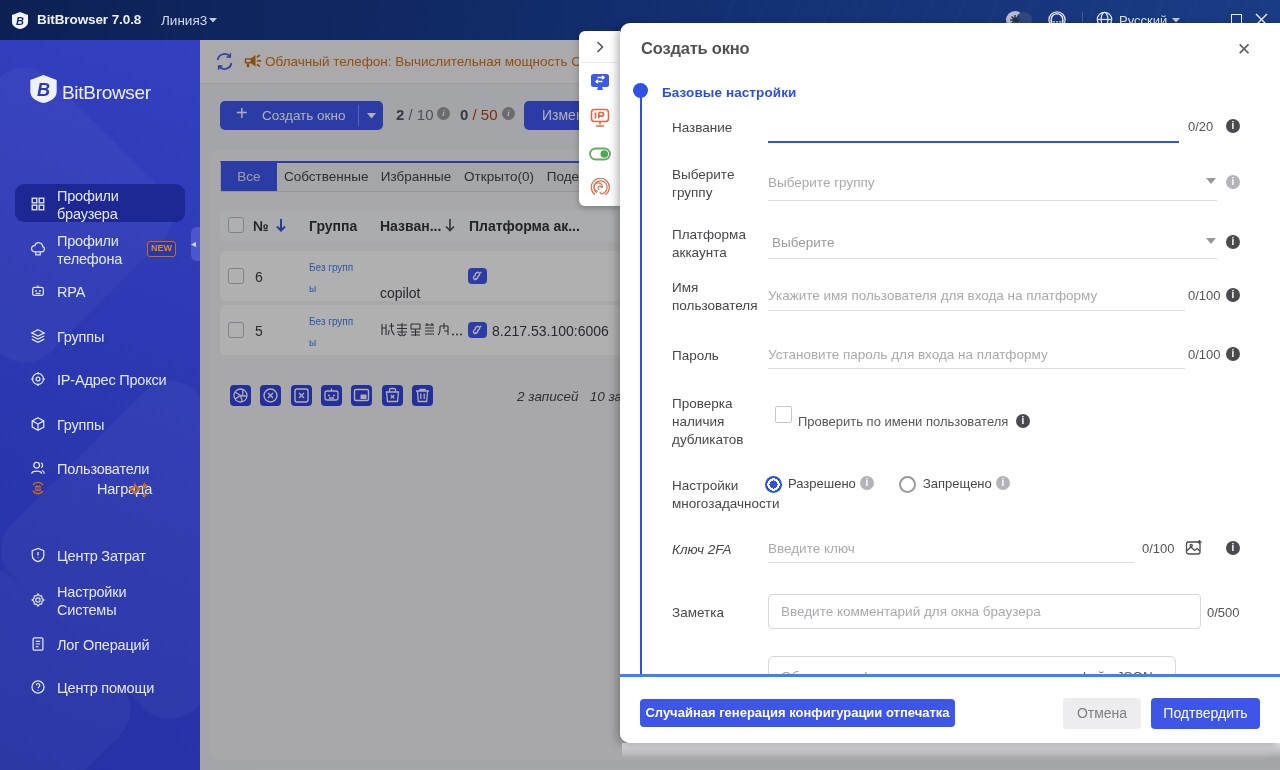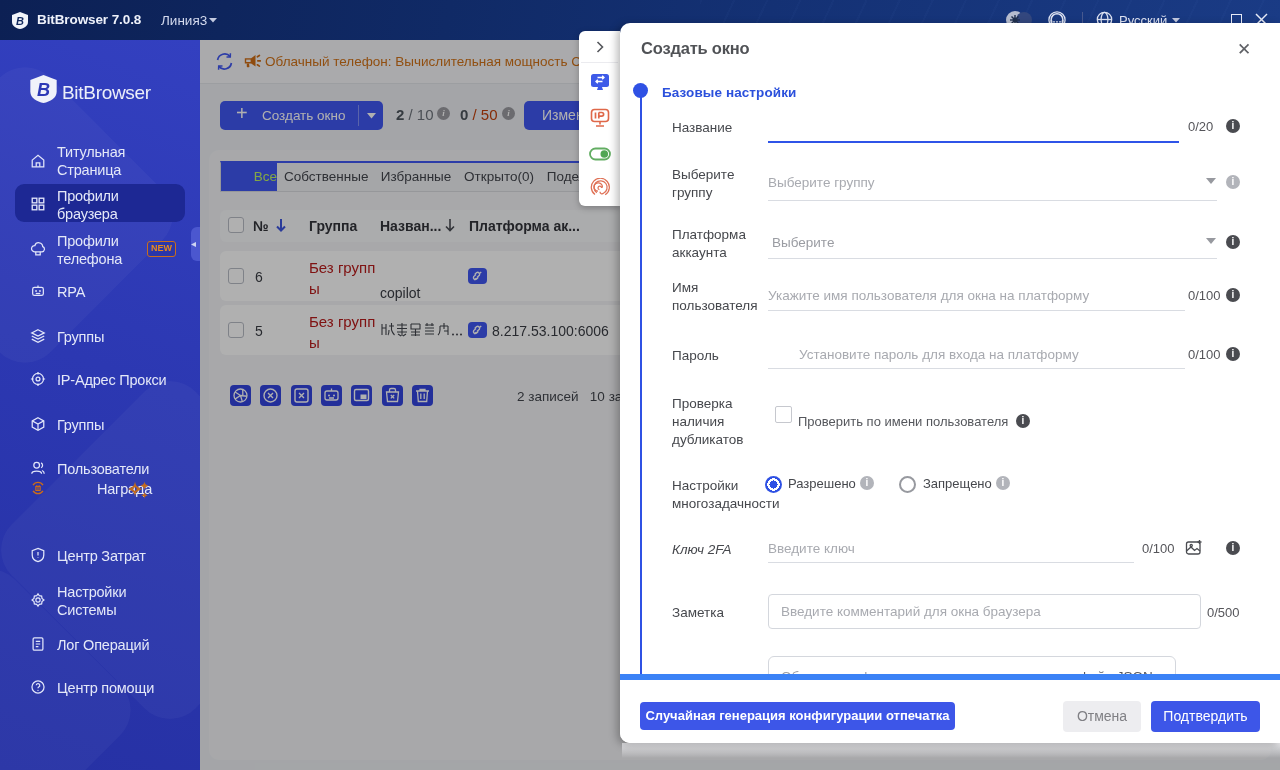--- a/index.html
+++ b/index.html
@@ -32,31 +32,31 @@
   .btn-blue { background:#4157f2; color:#fff; border-radius:5px; font-size:14px; }
   #btn-create { position:absolute; left:20px; top:61px; width:163px; height:29px; }
   #btn-create .div { position:absolute; left:138px; top:4px; width:1px; height:21px; background:rgba(255,255,255,0.35); }
   #btn-edit { position:absolute; left:324px; top:61px; width:130px; height:29px; line-height:29px; text-align:left; padding-left:18px;}
   .cnt { position:absolute; top:66px; font-size:15px; font-weight:bold; color:#4e565e; }
   .info { display:inline-block; width:13px; height:13px; border-radius:50%; background:#9b9ba1; color:#fff; font-size:9px; font-weight:bold; font-style:italic; text-align:center; line-height:13px; font-family:"Liberation Serif",serif; }
 
   #card { position:absolute; left:9px; top:110px; width:1062px; height:610px; background:#f3f4f7; border-radius:10px; }
   #tabs { position:absolute; left:11px; top:11px; width:1040px; height:31px; background:#f0f1f4; border:1px solid #d9dbe0; border-top:2px solid #4157f2; box-sizing:border-box; }
   .tab { position:absolute; top:0; height:28px; line-height:28px; font-size:13.5px; color:#43464d; text-align:center; }
-  #tab-all { left:0; width:56px; background:#4157f2; color:#bef264;text-align:right; }
+  #tab-all { left:0; width:56px; background:#4157f2; color:#e5e5e5; }
   #thead { position:absolute; left:11px; top:60px; width:1040px; height:32px; background:#f8f9fb; border-radius:6px; font-weight:bold; font-size:14px; color:#33353b; }
   .row { position:absolute; left:11px; width:1040px; height:50px; background:#fff; border-radius:6px; font-size:14px; color:#3a3d44;}
   #row6 { top:101px; }
   #row5 { top:155px; }
   .cb { position:absolute; left:8px; width:16px; height:16px; border:1.5px solid #b9bdc6; border-radius:3px; background:#fff; }
   .chip { position:absolute; left:248px; width:19px; height:16px; background:#4157f2; border-radius:4px; }
-  .gray2 { position:absolute; left:89px; color:#b91c1c; font-size:15px; line-height:21px; }
+  .gray2 { position:absolute; left:89px; color:#3b82f6; font-size:10px; line-height:21px; }
   .aicon { position:absolute; top:235px; width:21px; height:21px; background:#3344e0; border-radius:4px; }
   .aicon .ai { position:absolute; left:0; top:0; width:21px; height:21px; }
-  #recinfo { position:absolute; top:239px; left:308px; font-size:13.5px; color:#43464d; }
+  #recinfo { position:absolute; top:239px; left:308px; font-size:13.5px; color:#43464d;font-style:italic; }
   #mask { position:absolute; left:0; top:0; width:1080px; height:730px; background:rgba(0,0,0,0.31); }
 
   
   #strip { position:absolute; left:579px; top:31px; width:41px; height:175px; background:#fff; border-radius:6px 0 0 6px; box-shadow:0 2px 6px rgba(0,0,0,0.25); }
   #strip .sep { position:absolute; left:2px; top:31px; width:37px; height:1px; background:#ebebef; }
   .sico { position:absolute; left:50%; transform:translateX(-50%); }
 
   
   #drawer { position:absolute; left:620px; top:23px; width:660px; height:720px; background:#fff; border-radius:10px 0 0 10px; box-shadow:-3px 2px 8px rgba(0,0,0,0.28); }
   #d-title { position:absolute; left:21px; top:16px; font-size:16.5px; font-weight:bold; color:#505256; letter-spacing:-0.2px; }
@@ -64,21 +64,21 @@
   #d-bullet { position:absolute; left:13px; top:60px; width:15px; height:15px; border-radius:50%; background:#2f51e4; }
   #d-line { position:absolute; left:19.5px; top:74px; width:2px; height:577px; background:#2f51e4; }
   #d-sect { position:absolute; left:42px; top:62px; font-size:13.5px; font-weight:bold; color:#2b50dc; letter-spacing:0.1px; }
   .lbl { position:absolute; left:52px; font-size:13.5px; color:#46484d; line-height:18px; }
   .ph { position:absolute; left:148px; font-size:13.5px; color:#a8aab0; }
   .uline { position:absolute; left:148px; height:1px; background:#d9dce2; }
   .dcnt { position:absolute; font-size:13px; color:#55555a; }
   .dinfo { position:absolute; left:606px; width:14px; height:14px; border-radius:50%; background:#4a4b50; color:#fff; font-size:10px; font-weight:bold; text-align:center; line-height:14px; font-family:"Liberation Sans",sans-serif;}
   .dinfo.lt { background:#b2b4ba; }
   .caret { position:absolute; width:0; height:0; border-left:5px solid transparent; border-right:5px solid transparent; border-top:6px solid #97999f; }
-  #d-footer { position:absolute; left:0; top:651px; width:660px; height:69px; background:#fff; border-top:6px solid #3b82f6; border-radius:0 0 0 10px; }
+  #d-footer { position:absolute; left:0; top:651px; width:660px; height:69px; background:#fff; border-top:3px solid #3b82f6; border-radius:0 0 0 10px; }
   .fbtn { position:absolute; border-radius:4px; text-align:center; }
 </style>
 </head>
 <body>
 
 <div id="titlebar">
   <div class="abs" style="left:700px;top:0;width:580px;height:40px;background:repeating-linear-gradient(115deg,rgba(110,150,230,0.03) 0 2px,transparent 2px 30px);"></div>
   <svg class="abs" style="left:12px;top:12px" width="16" height="17" viewBox="0 0 16 17">
       <path d="M8 0 L16 3 V10 C16 14 12 16.2 8 17 C4 16.2 0 14 0 10 V3 Z" fill="#f2f4fa"></path>
       <text x="8" y="12.5" font-size="11" font-weight="bold" font-style="italic" fill="#12295e" text-anchor="middle" font-family="Liberation Sans">B</text>
@@ -131,27 +131,20 @@
   <div class="sb-shape" style="left:-120px;top:560px;width:220px;height:220px;"></div>
   <svg class="abs" style="left:30px;top:35px" width="27" height="28" viewBox="0 0 16 17">
       <path d="M8 0 L16 3 V10 C16 14 12 16.2 8 17 C4 16.2 0 14 0 10 V3 Z" fill="#f0f2fa"></path>
       <text x="8" y="12.5" font-size="11" font-weight="bold" font-style="italic" fill="#2d39b6" text-anchor="middle" font-family="Liberation Sans">B</text>
     </svg>
   <div id="sb-logo-txt">BitBrowser</div>
   <div id="mi-active"></div>
   <div id="collapse">◂</div>
   <div id="newbadge">NEW</div>
 
-  <div class="mi" style="top:103px;height:36px;">
-    <svg class="ic" style="top:10px;" viewBox="0 0 18 18" fill="none" stroke="#e2e6fa" stroke-width="1.4">
-        <path d="M2.5 8 L9 2.5 L15.5 8 V15.5 H2.5 Z"></path>
-        <path d="M7 15.5 V11 H11 V15.5"></path>
-      </svg>
-    <div class="tx" style="top:0;">Титульная<br>Страница</div>
-  </div>
   <div class="mi" style="top:147px;height:36px;">
     <svg class="ic" style="top:9px;" viewBox="0 0 18 18" fill="none" stroke="#e2e6fa" stroke-width="1.5">
         <rect x="2.5" y="2.5" width="5.2" height="5.2"></rect>
         <rect x="10.3" y="2.5" width="5.2" height="5.2"></rect>
         <rect x="2.5" y="10.3" width="5.2" height="5.2"></rect>
         <rect x="10.3" y="10.3" width="5.2" height="5.2"></rect>
       </svg>
     <div class="tx" style="top:0;">Профили<br>браузера</div>
   </div>
   <div class="mi" style="top:192px;height:36px;">
@@ -430,27 +423,27 @@
   <div class="uline" style="top:177px;width:449px;"></div>
   <div class="dinfo lt" style="top:152px;">i</div>
 
   <div class="lbl" style="top:203px;">Платформа<br>аккаунта</div>
   <div class="ph" style="left:152px;top:212px;color:#9a9ca2;">Выберите</div>
   <div class="caret" style="left:586px;top:215px;"></div>
   <div class="uline" style="top:235px;width:449px;"></div>
   <div class="dinfo" style="top:212px;">i</div>
 
   <div class="lbl" style="top:256px;">Имя<br>пользователя</div>
-  <div class="ph" style="top:265px;">Укажите имя пользователя для окна на платформу</div>
+  <div class="ph" style="top:265px;">Укажите имя пользователя для входа на платформу</div>
   <div class="uline" style="top:287px;width:417px;"></div>
   <div class="dcnt" style="left:568px;top:265px;">0/100</div>
   <div class="dinfo" style="top:265px;">i</div>
 
   <div class="lbl" style="top:324px;">Пароль</div>
-  <div class="ph" style="top:324px;margin-left:31px;">Установите пароль для входа на платформу</div>
+  <div class="ph" style="top:324px;">Установите пароль для входа на платформу</div>
   <div class="uline" style="top:345px;width:417px;"></div>
   <div class="dcnt" style="left:568px;top:324px;">0/100</div>
   <div class="dinfo" style="top:324px;">i</div>
 
   <div class="lbl" style="top:372px;">Проверка<br>наличия<br>дубликатов</div>
   <div class="abs" style="left:155px;top:383px;width:17px;height:17px;border:1.5px solid #c6c8ce;border-radius:2px;"></div>
   <div class="abs" style="left:178px;top:391px;font-size:13px;color:#55575c;">Проверить по имени пользователя</div>
   <div class="dinfo" style="left:396px;top:391px;">i</div>
 
   <div class="lbl" style="top:454px;">Настройки<br>многозадачности</div>

